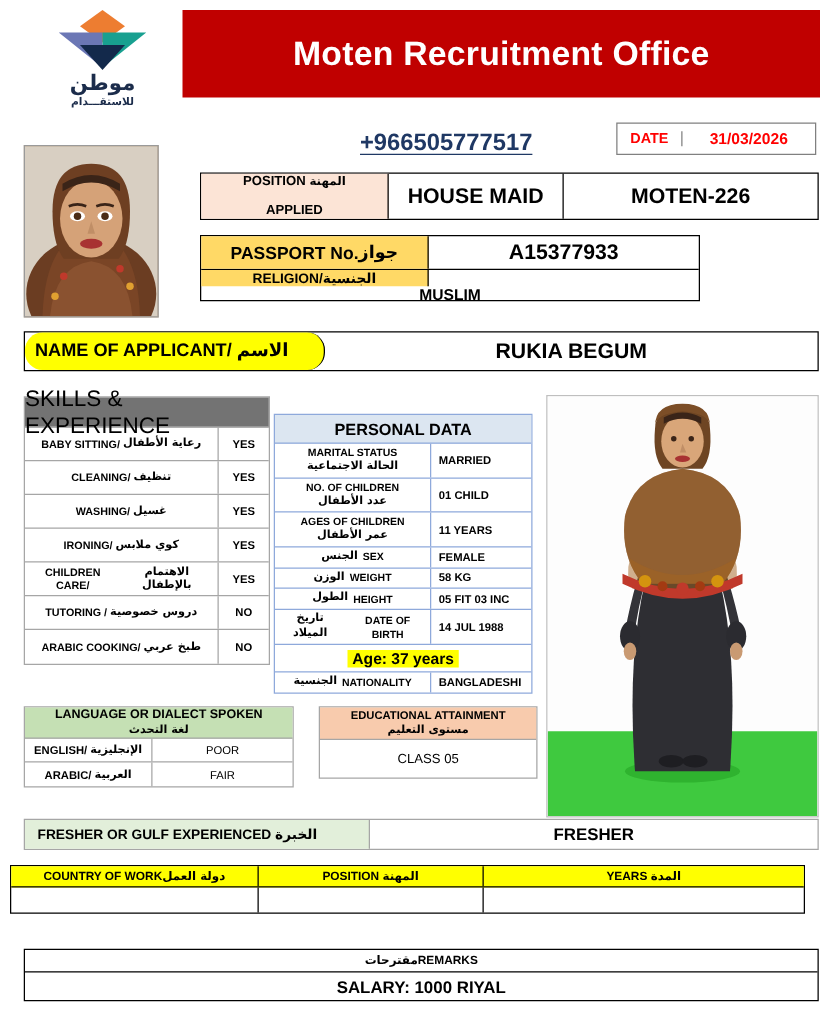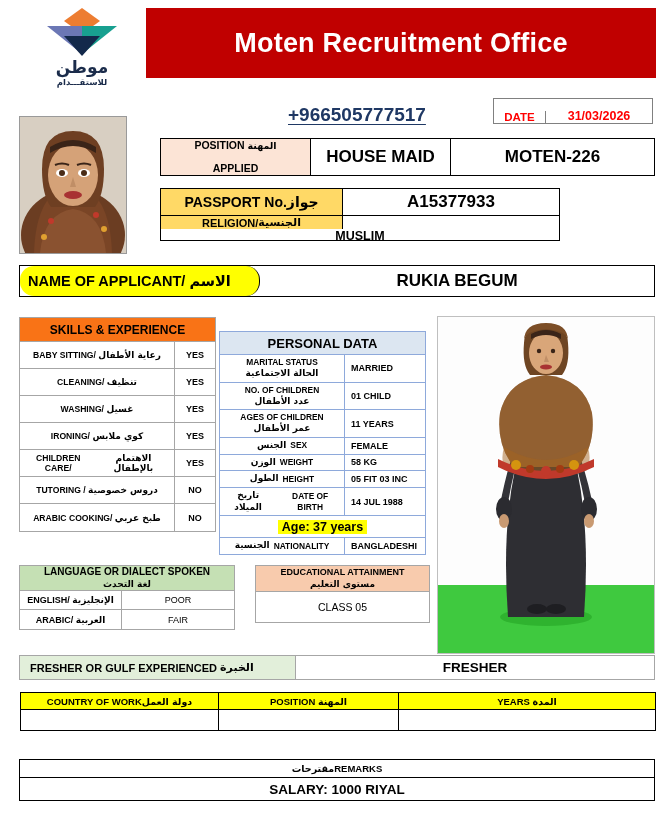--- a/index.html
+++ b/index.html
@@ -54,21 +54,21 @@
     position: absolute; left: 288px; top: 104px;
     font-size: 19px; font-weight: 700; color: #1f3864;
     text-decoration: underline;
     text-underline-offset: 3px;
     text-align: center;
   }
   .date-box {
     position: absolute; left: 493px; top: 98px;
     width: 160px; height: 26px;
     border: 1px solid #808080;
-    display: flex; align-items: flex-end;
+    display: flex; align-items: center;
     background: #fff;
   }
   .date-label {
     width: 52px; border-right: 1px solid #808080;
     display: flex; align-items: center; justify-content: center;
     color: #ff0000; font-size: 11.5px; font-weight: 700;
   }
   .date-value {
     flex: 1;
     display: flex; align-items: center; justify-content: center;
@@ -162,24 +162,24 @@
     font-size: 17px; font-weight: 700;
   }
 
   
   .skills {
     position: absolute; left: 19px; top: 317px;
     width: 197px;
     border: 1px solid #a6a6a6;
   }
   .skills-head {
-    height: 24px; background: #f97316;
+    height: 24px; background: #737373;
     border-bottom: 1px solid #a6a6a6;
     display: flex; align-items: center; justify-content: center;
-    font-size: 12px; font-weight: 700;
+    font-size: 18px; font-weight: 400;
   }
   .sk-row {
     height: 27px; display: flex;
     border-bottom: 1px solid #a6a6a6;
   }
   .sk-row:last-child { border-bottom: none; }
   .sk-name {
     flex: 1; border-right: 1px solid #a6a6a6;
     display: flex; align-items: center; justify-content: center;
     font-size: 8.6px; font-weight: 700;
@@ -303,21 +303,21 @@
     padding-left: 10px;
     font-size: 11px; font-weight: 700;
   }
   .fresher-v {
     flex: 1; display: flex; align-items: center; justify-content: center;
     font-size: 13.5px; font-weight: 700;
   }
 
   
   .cwork {
-    position: absolute; left: 20px; top: 692px;
+    position: absolute; left: 8px; top: 692px;
     width: 636px;
     border: 1px solid #000;
   }
   .cw-head { height: 17px; display: flex; background: #ffff00; border-bottom:1px solid #000; }
   .cw-body { height: 20px; display: flex; }
   .cw-c1 { width: 198px; border-right: 1px solid #000; display:flex; align-items:center; justify-content:center; font-size: 9.5px; font-weight: 700; }
   .cw-c2 { width: 180px; border-right: 1px solid #000; display:flex; align-items:center; justify-content:center; font-size: 9.5px; font-weight: 700; }
   .cw-c3 { flex: 1; display:flex; align-items:center; justify-content:center; font-size: 9.5px; font-weight: 700; }
   .cw-body .cw-c1, .cw-body .cw-c2, .cw-body .cw-c3 { font-weight: 400; }
 

